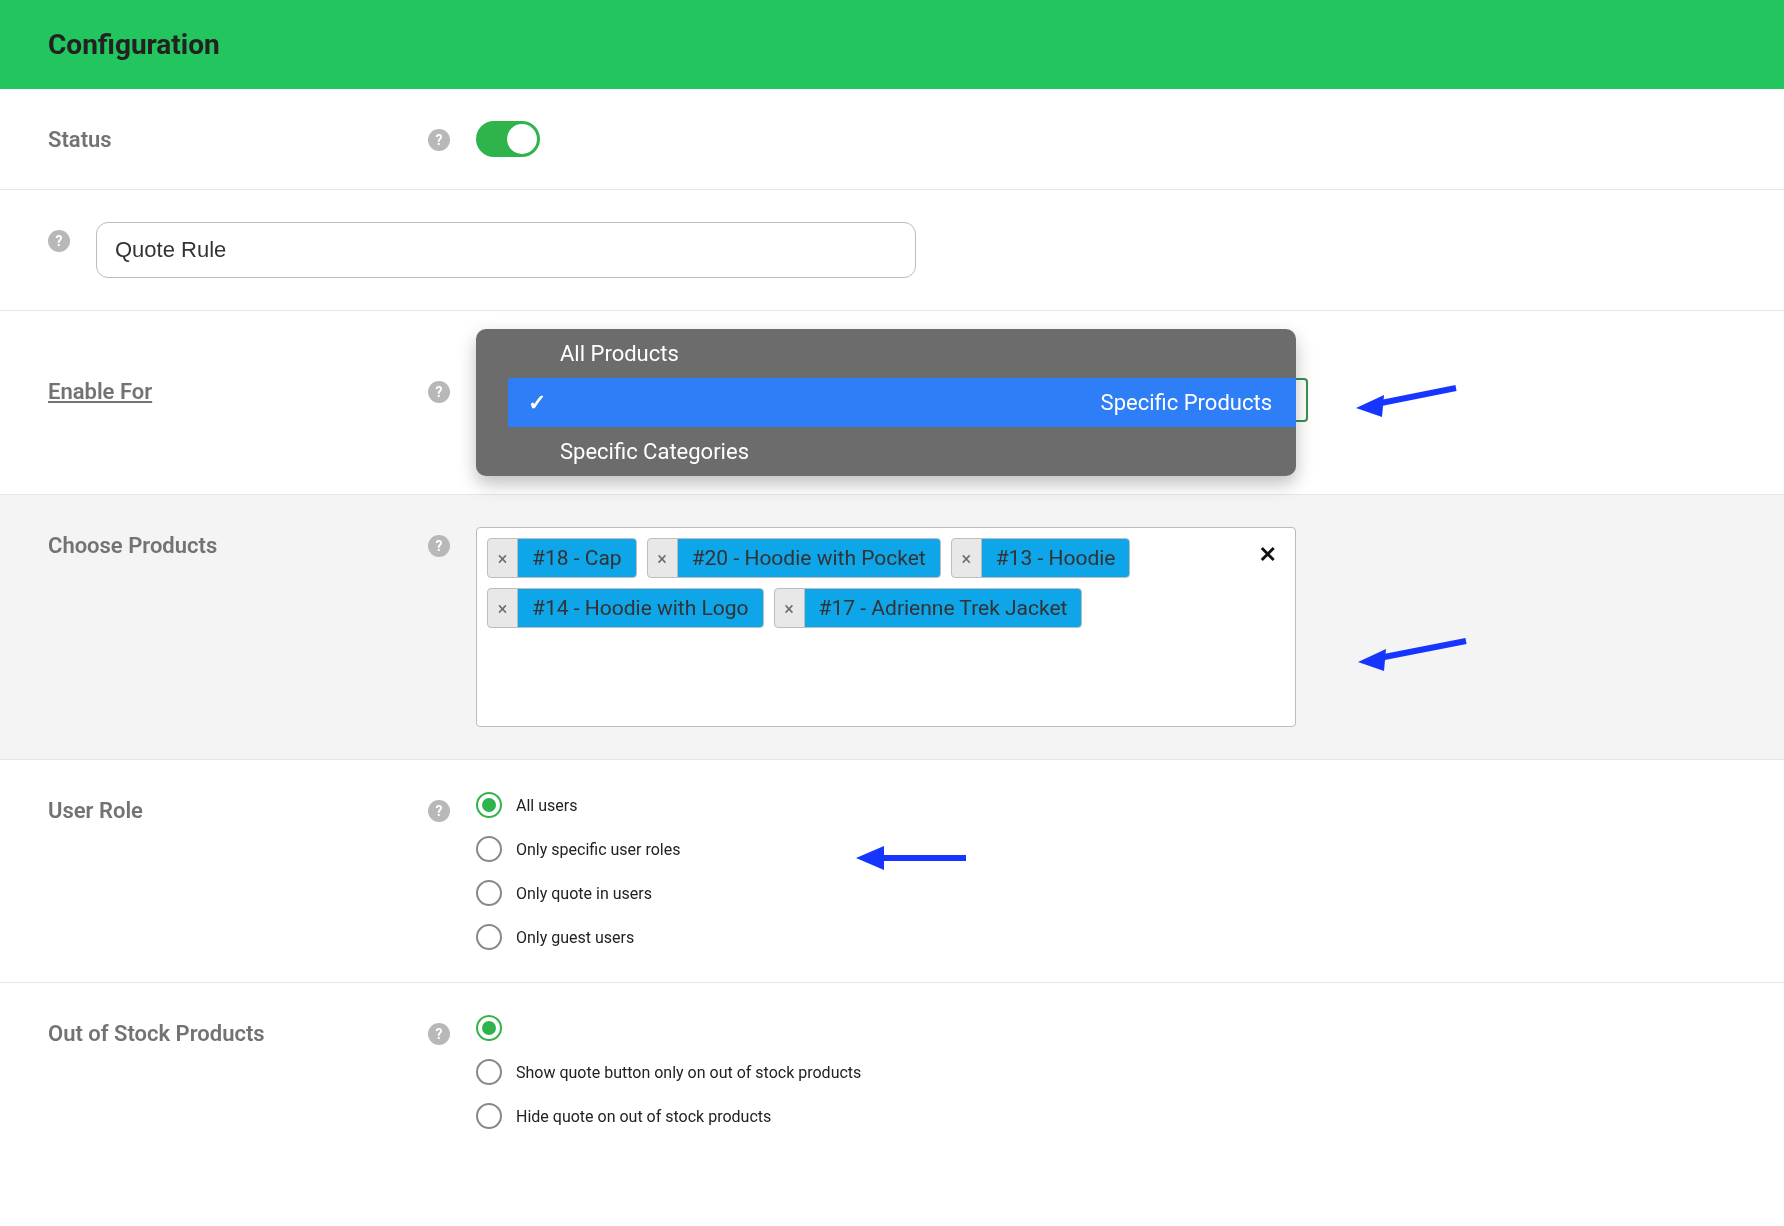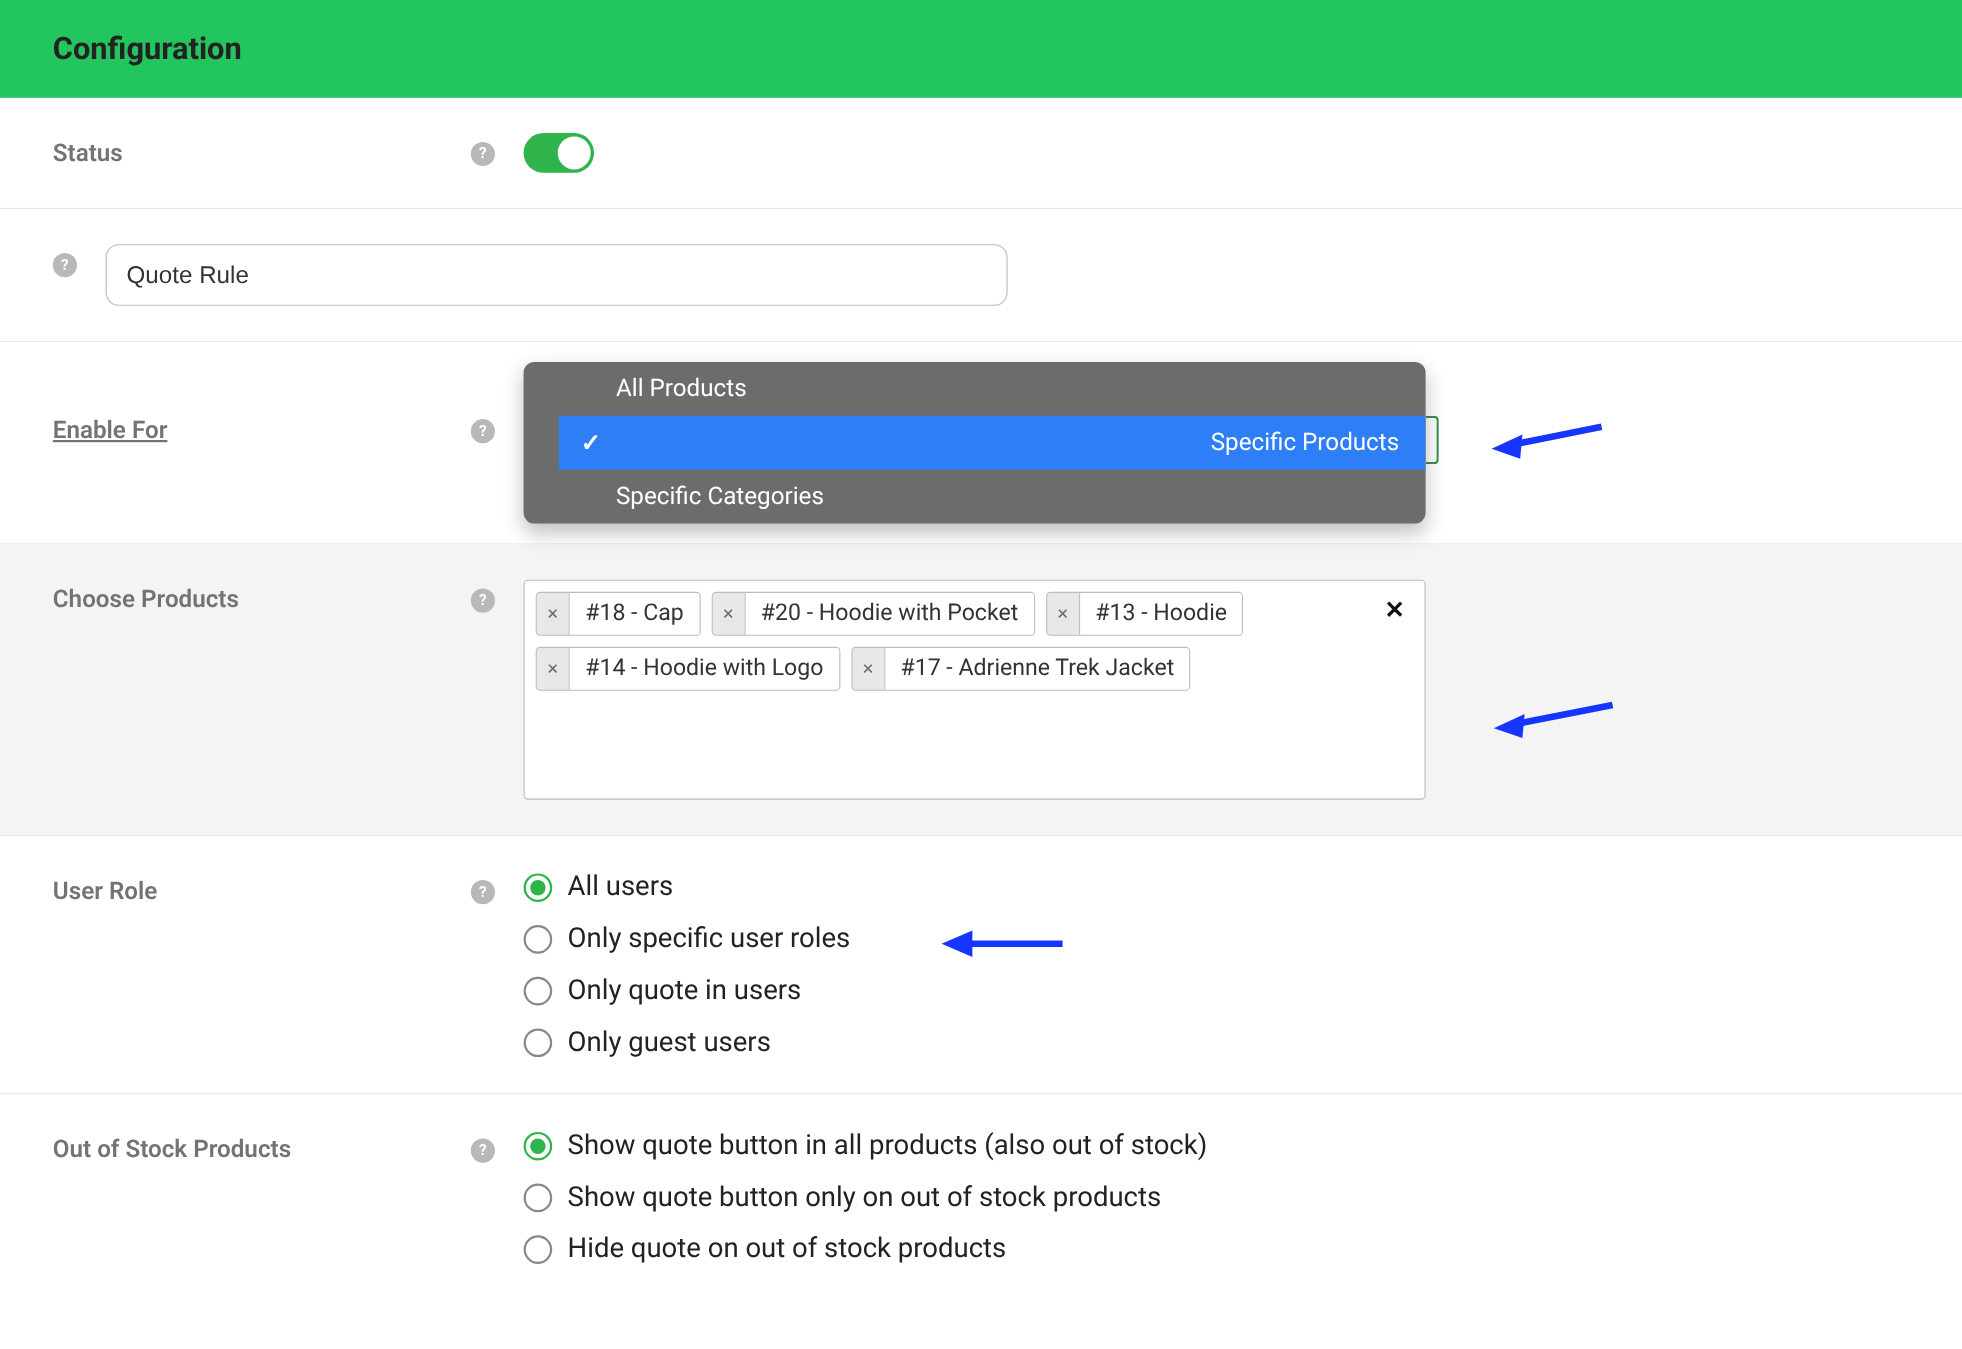--- a/index.html
+++ b/index.html
@@ -168,21 +168,21 @@
     font-size: 18px;
     border-right: 1px solid #bdbdbd;
     cursor: pointer;
   }
   .tag .tag-label {
     padding: 0 14px;
     display: flex;
     align-items: center;
     font-size: 21px;
     color: #333;
-    background: #ffffff;
+    background: #0ea5e9;
   }
   .clear-x {
     position: absolute;
     top: 14px;
     right: 18px;
     font-size: 22px;
     font-weight: 900;
     color: #111;
     cursor: pointer;
   }
@@ -190,21 +190,21 @@
   
   .radio-group {
     display: flex;
     flex-direction: column;
     gap: 18px;
   }
   .radio-item {
     display: flex;
     align-items: center;
     gap: 14px;
-    font-size: 25px;
+    font-size: 16px;
     color: #222;
     cursor: pointer;
   }
   .radio-circle {
     width: 26px;
     height: 26px;
     border-radius: 50%;
     border: 2px solid #888;
     display: flex;
     align-items: center;
@@ -346,21 +346,20 @@
 
 <div class="row" style="border-bottom:none;">
   <div class="row-label">Out of Stock Products</div>
   <div class="helpcol">
     <div class="help-icon">?</div>
   </div>
   <div class="control">
     <div class="radio-group">
       <label class="radio-item">
         <span class="radio-circle checked"></span>
-        <span>Show quote button in all products (also out of stock)</span>
       </label>
       <label class="radio-item">
         <span class="radio-circle"></span>
         <span>Show quote button only on out of stock products</span>
       </label>
       <label class="radio-item">
         <span class="radio-circle"></span>
         <span>Hide quote on out of stock products</span>
       </label>
     </div>

